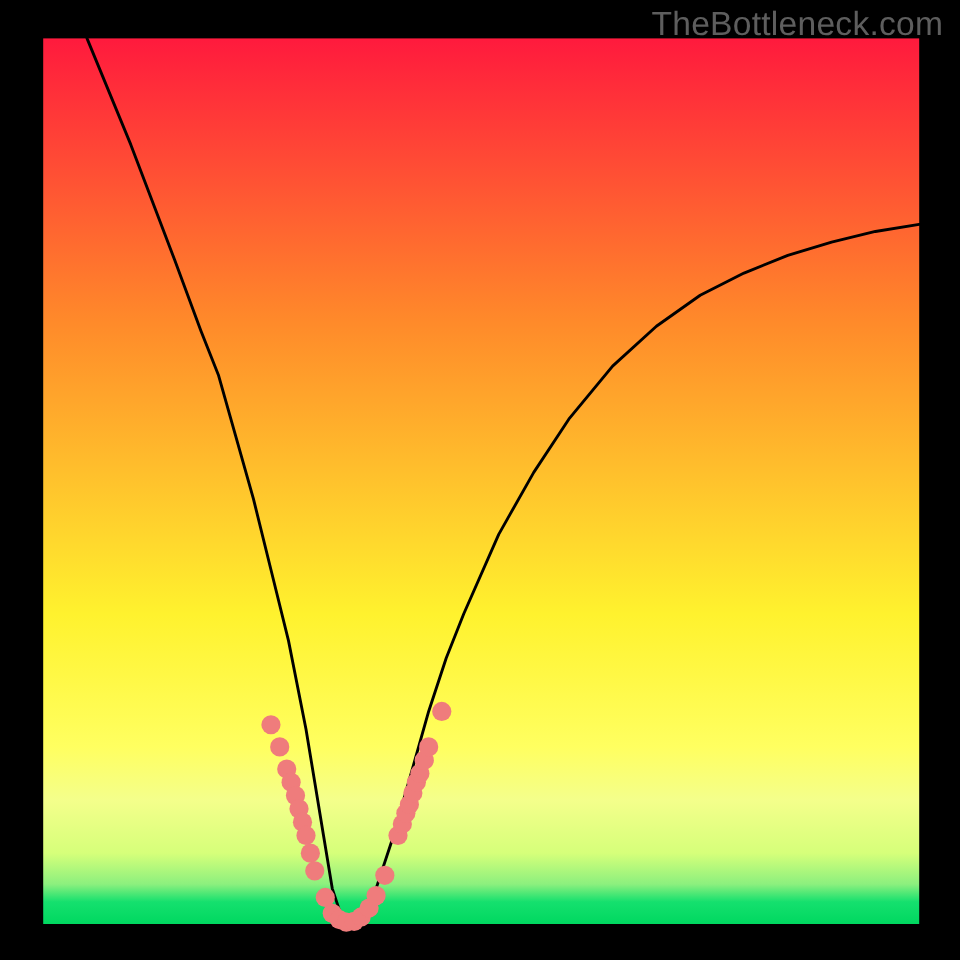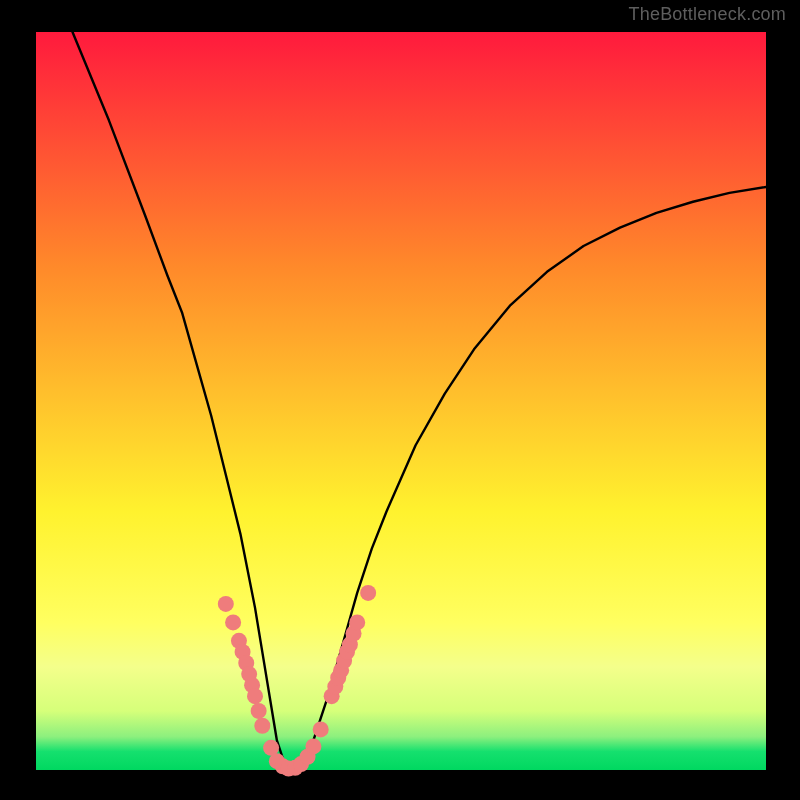--- a/index.html
+++ b/index.html
@@ -15,21 +15,21 @@
     position: relative;
     width: 800px;
     height: 800px;
     background: #000;
   }
   .watermark {
     position: absolute;
     top: 4px;
     right: 14px;
     color: #5e5e5e;
-    font-size: 18px;
+    font-size: 28px;
     font-weight: 500;
     letter-spacing: 0.2px;
     z-index: 10;
   }
   svg.plot {
     position: absolute;
     left: 0;
     top: 0;
   }
 </style>

